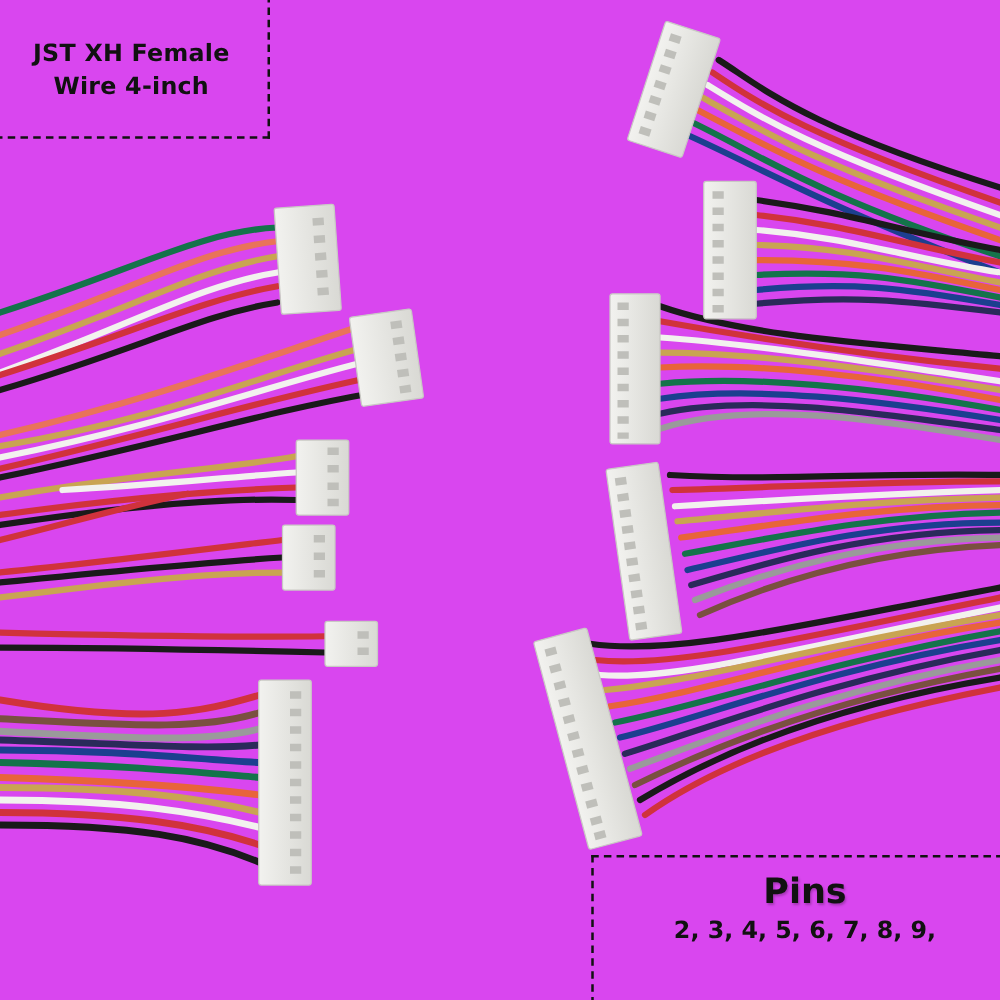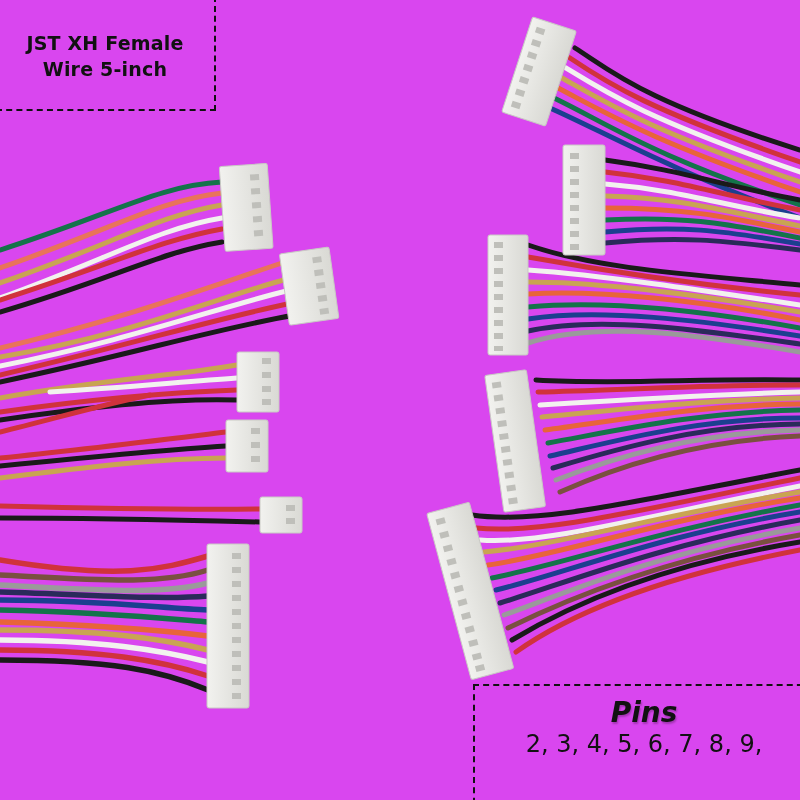--- a/index.html
+++ b/index.html
@@ -1,22 +1,22 @@
 <!DOCTYPE html>
 <html><head>
 <meta charset="utf-8">
 <style>
   html,body{margin:0;padding:0;background:#ffffff;}
   .canvas{position:relative;width:800px;height:800px;overflow:hidden;background:#d946ef;font-family:"DejaVu Sans","Liberation Sans",sans-serif;}
   svg.scene{position:absolute;left:0;top:0;width:800px;height:800px;}
   .title-box{position:absolute;left:-4px;top:-4px;width:220px;height:115px;border-right:2px dashed #111;border-bottom:2px dashed #111;box-sizing:border-box;display:flex;flex-direction:column;align-items:center;justify-content:center;padding-top:6px;}
   .title-box span{display:block;font-weight:bold;font-size:19px;line-height:26px;color:#111;letter-spacing:0.2px;white-space:nowrap;}
   .pins-box{position:absolute;left:473px;top:684px;width:340px;height:130px;border-left:2px dashed #111;border-top:2px dashed #111;box-sizing:border-box;display:flex;flex-direction:column;align-items:center;padding-top:10px;}
-  .pins-title{font-weight:bold;font-size:28px;line-height:34px;color:#111;text-shadow:1px 2px 2px rgba(0,0,0,0.25);font-style:italic;}
-  .pins-line{font-weight:normal;font-size:24px;line-height:28px;color:#111;white-space:nowrap;}
+  .pins-title{font-weight:bold;font-size:28px;line-height:34px;color:#111;text-shadow:1px 2px 2px rgba(0,0,0,0.25);}
+  .pins-line{font-weight:bold;font-size:19px;line-height:28px;color:#111;white-space:nowrap;}
 </style>
 </head>
 <body>
 
 <div class="canvas">
   <svg class="scene" viewBox="0 0 800 800">
     <defs>
       <linearGradient id="housing" x1="0" x2="1" y1="0" y2="0">
         <stop offset="0" stop-color="#f2f2ef"></stop>
         <stop offset="1" stop-color="#d9d9d4"></stop>
@@ -263,20 +263,20 @@
           <rect x="455" y="625" width="9" height="6"></rect>
           <rect x="455" y="639" width="9" height="6"></rect>
           <rect x="455" y="653" width="9" height="6"></rect>
           <rect x="455" y="665" width="9" height="6"></rect>
         </g>
     </g>
   </svg>
 
   <div class="title-box">
     <span>JST XH Female</span>
-    <span>Wire 5-inch</span>
+    <span>Wire 4-inch</span>
   </div>
 
   <div class="pins-box">
     <div class="pins-title">Pins</div>
     <div class="pins-line">2, 3, 4, 5, 6, 7, 8, 9,</div>
   </div>
 </div>
 
 </body></html>

